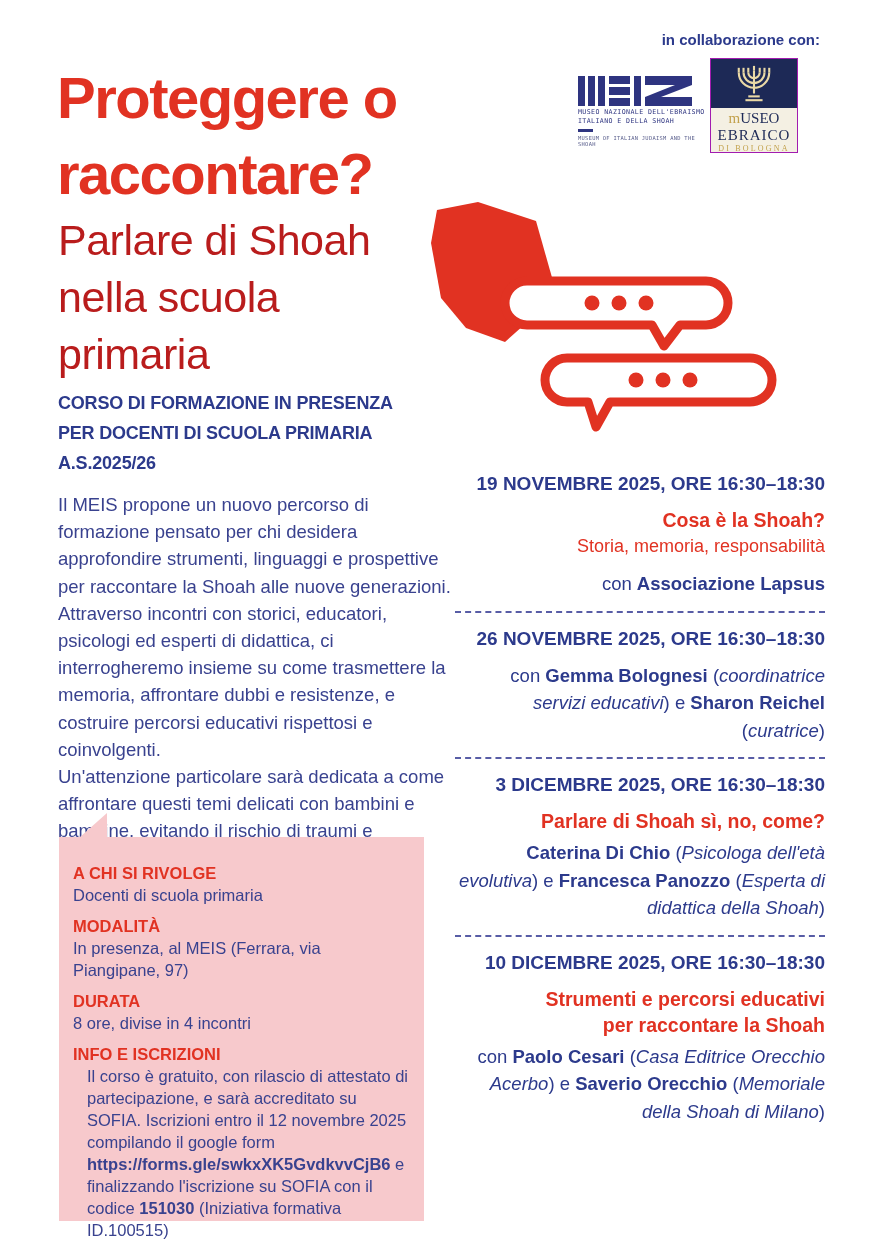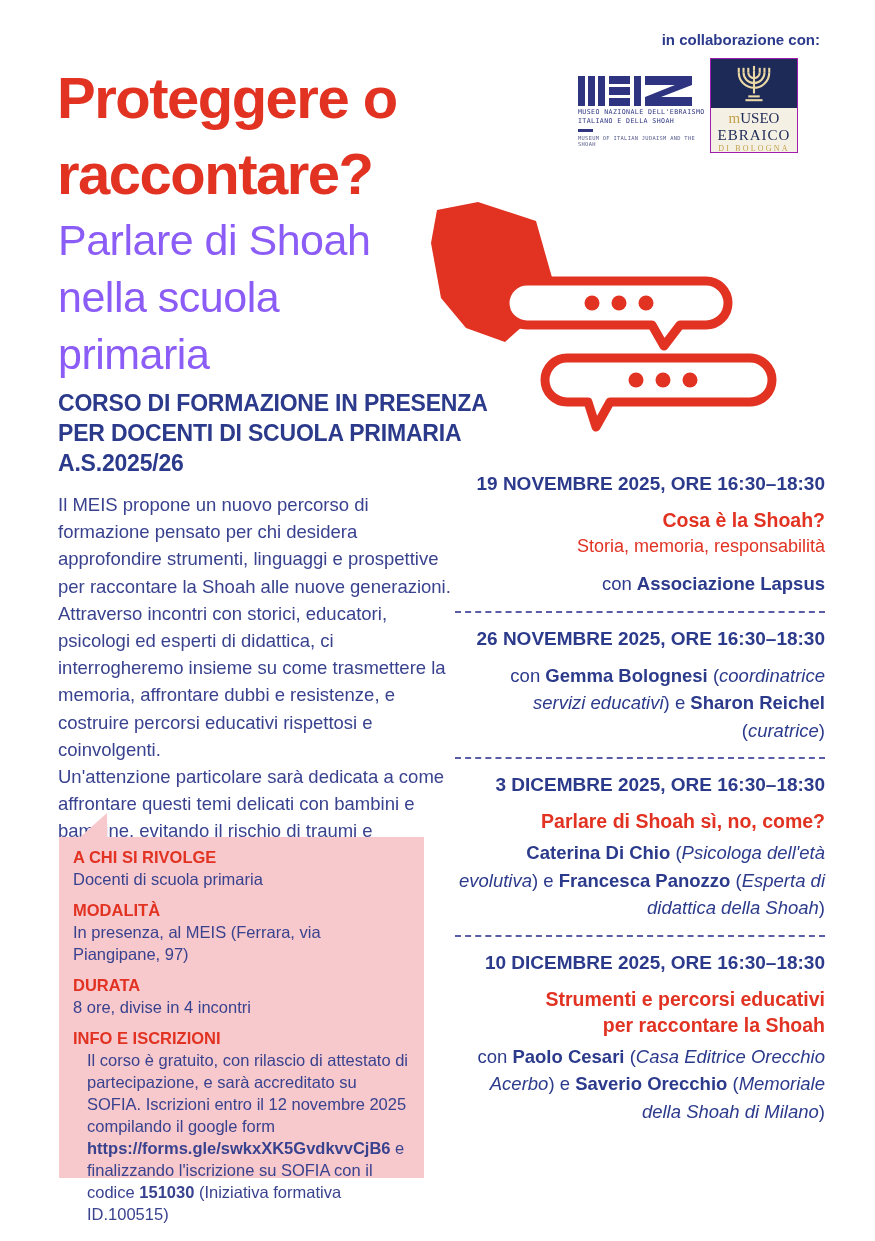--- a/index.html
+++ b/index.html
@@ -21,31 +21,31 @@
   .me-top{height:49px;background:#1d2956;display:flex;align-items:center;justify-content:center;}
   .me-museo{font-family:"Liberation Serif",serif;font-size:15px;color:#1d2956;line-height:17px;margin-top:2px;}
   .me-museo .gold-m{color:#c2a14c;}
   .me-ebraico{font-family:"Liberation Serif",serif;font-size:15px;letter-spacing:1px;color:#1d2956;line-height:16px;}
   .me-bologna{font-family:"Liberation Serif",serif;font-size:8px;letter-spacing:2.2px;color:#c2a14c;margin-top:1px;}
 
   
   .main-title{position:absolute;left:57px;top:60px;margin:0;font-size:58px;line-height:76px;
               font-weight:800;letter-spacing:-1.5px;color:#e13222;white-space:pre-line;}
   .sub-title{position:absolute;left:58px;top:212px;margin:0;font-size:43px;line-height:57px;
-             font-weight:500;letter-spacing:-.5px;color:#8b5cf6;white-space:pre-line;}
-  .course-heading{position:absolute;left:58px;top:388px;margin:0;font-size:23px;line-height:30px;
+             font-weight:500;letter-spacing:-.5px;color:#b91c1c;white-space:pre-line;}
+  .course-heading{position:absolute;left:58px;top:388px;margin:0;font-size:18px;line-height:30px;
                   font-weight:800;letter-spacing:-.2px;color:#2c3a8c;white-space:pre-line;}
 
   
   .intro{position:absolute;left:58px;top:491px;width:394px;color:#39428f;font-size:18.5px;line-height:27.2px;}
   .intro p{margin:0;}
 
   
-  .info-box{position:absolute;left:59px;top:837px;width:365px;height:341px;background:#f7c9cc;
-            box-sizing:border-box;padding:0 14px;}
+  .info-box{position:absolute;left:59px;top:837px;width:365px;height:384px;background:#f7c9cc;
+            box-sizing:border-box;padding:16px 14px;}
   .info-box .notch{position:absolute;left:21px;top:-24px;width:27px;height:24px;background:#f7c9cc;
                    clip-path:polygon(100% 0,100% 100%,0 100%);}
   .ib-label{color:#e13222;font-weight:700;font-size:16.5px;line-height:22px;margin-top:9px;}
   .ib-label:first-child{margin-top:0;}
   .ib-text{color:#39428f;font-size:16.5px;line-height:22px;}
   .ib-para{color:#39428f;font-size:16.5px;line-height:22px;margin-left:14px;}
   .ib-bold{font-weight:700;}
 
   
   .illu{position:absolute;left:430px;top:196px;width:360px;height:240px;}

